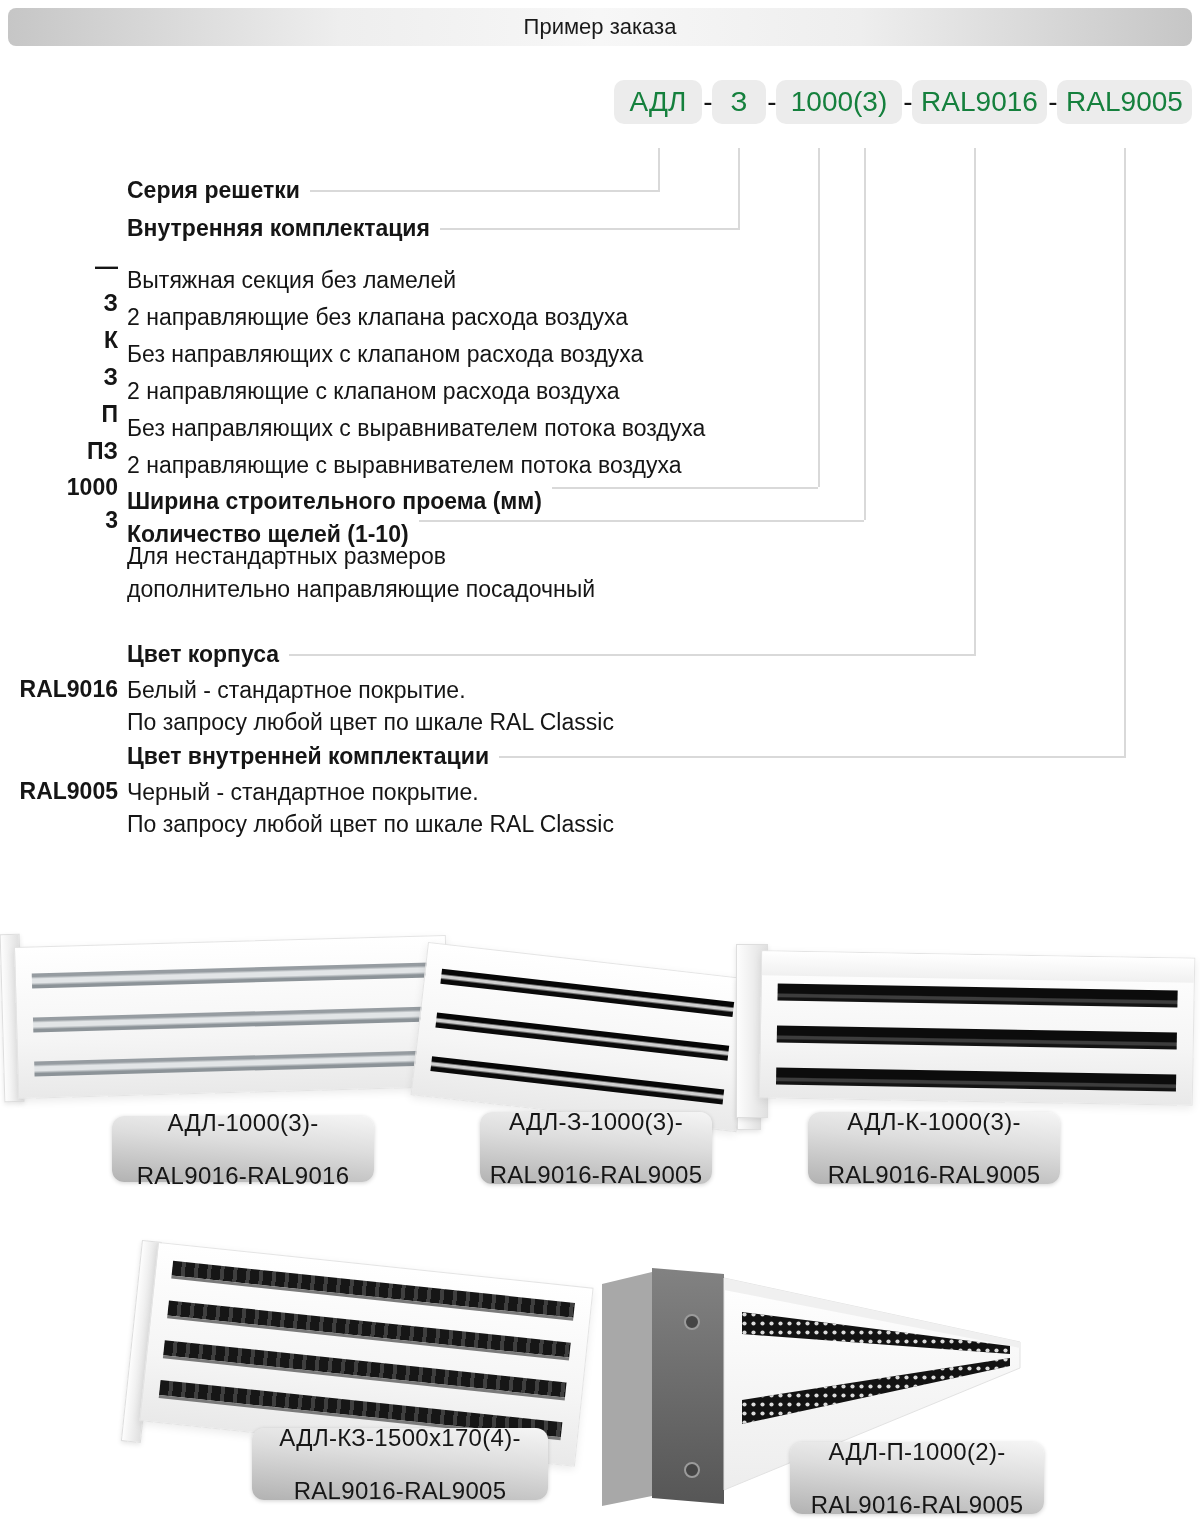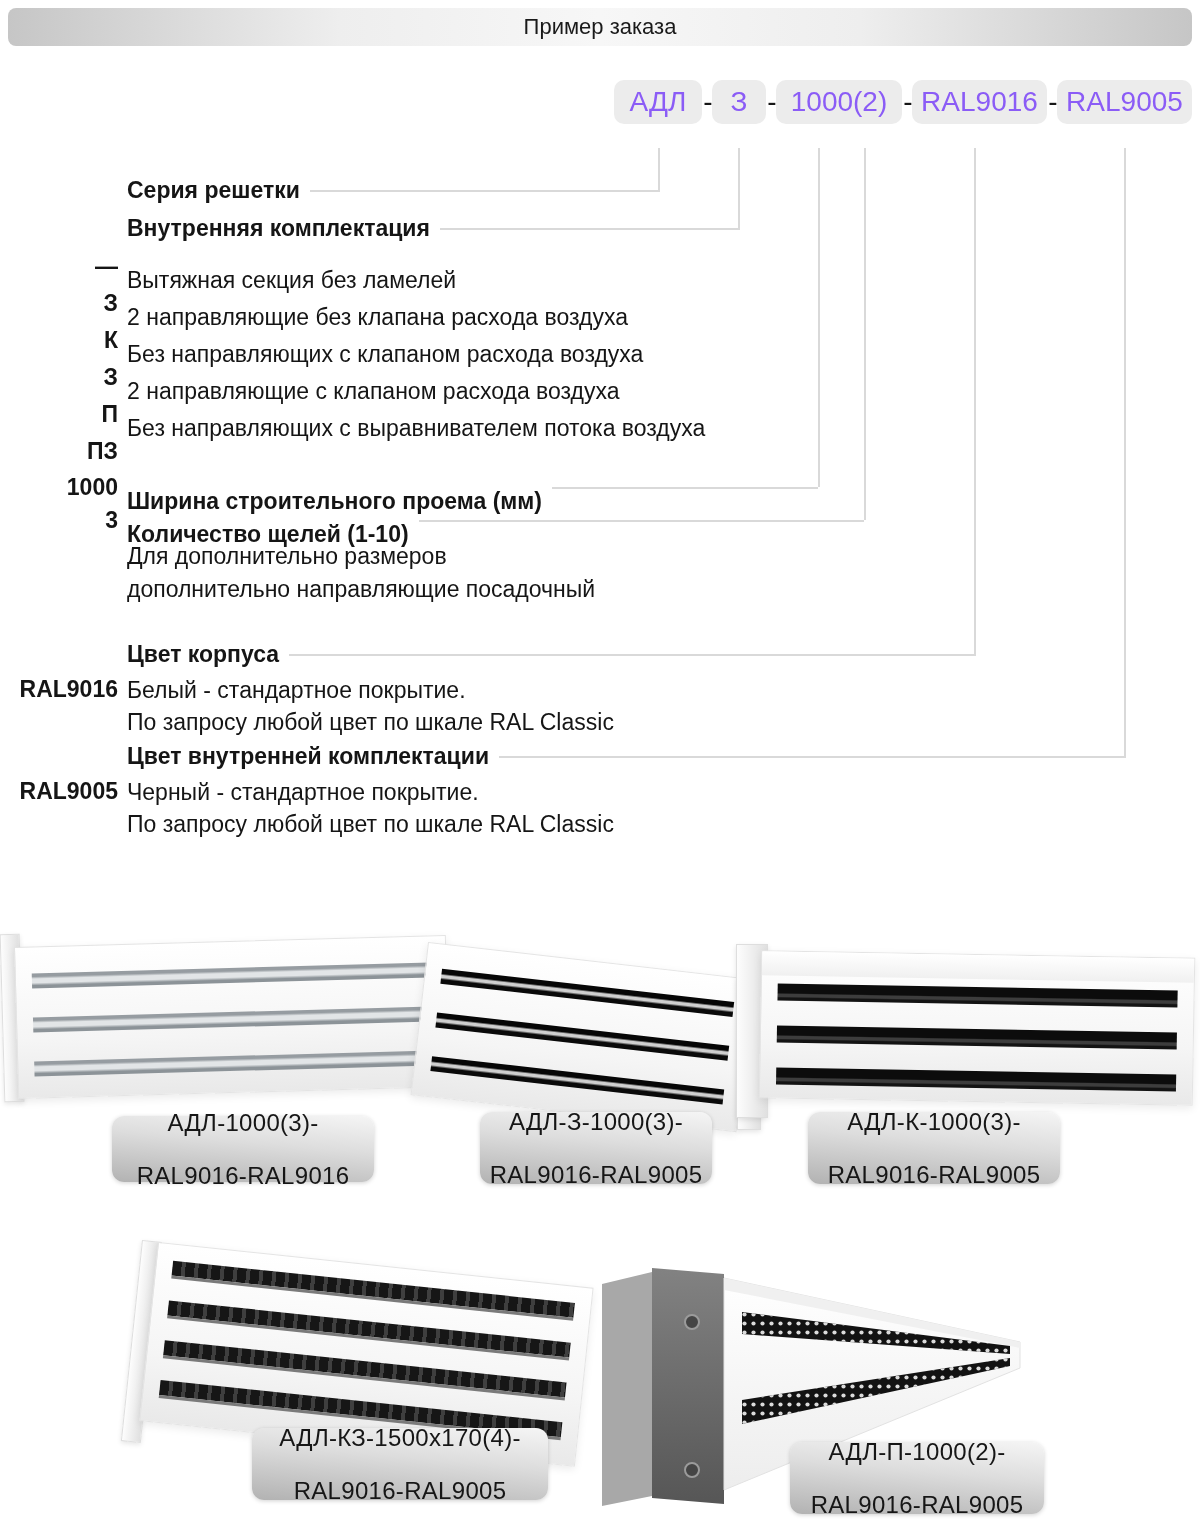--- a/index.html
+++ b/index.html
@@ -6,21 +6,21 @@
   body{width:1200px;height:1524px;position:relative;font-family:"Liberation Sans",sans-serif;color:#151515;overflow:hidden;}
   .abs{position:absolute;}
 
   
   .topbar{position:absolute;left:8px;top:8px;width:1184px;height:38px;border-radius:8px;
     background:linear-gradient(90deg,#c6c6c6 0%,#eeeeee 28%,#f7f7f7 50%,#eeeeee 72%,#c6c6c6 100%);
     display:flex;align-items:center;justify-content:center;font-size:22px;color:#1a1a1a;}
 
   
   .code-box{position:absolute;top:80px;height:44px;background:#ececec;border-radius:10px;
-    display:flex;align-items:center;justify-content:center;font-size:28px;color:#8b5cf6;}
+    display:flex;align-items:center;justify-content:center;font-size:28px;color:#15803d;}
   .code-dash{position:absolute;top:80px;height:44px;width:12px;display:flex;align-items:center;justify-content:center;font-size:28px;color:#161616;}
 
   
   .vline{position:absolute;top:148px;width:2px;background:#d9d9d9;}
 
   
   .lrow{position:absolute;display:flex;align-items:center;height:37px;font-size:23px;white-space:nowrap;}
   .lead{flex:1;height:2px;background:#d9d9d9;margin-left:10px;}
   .b{font-weight:bold;}
   .gut{width:118px;flex:0 0 118px;text-align:right;font-weight:bold;}
@@ -49,21 +49,21 @@
 
 <div class="topbar">
   <span>Пример заказа</span>
 </div>
 
 <div>
   <div class="code-box" style="left:614px;width:88px">АДЛ</div>
   <div class="code-dash" style="left:702px">-</div>
   <div class="code-box" style="left:712px;width:54px">З</div>
   <div class="code-dash" style="left:766px">-</div>
-  <div class="code-box" style="left:776px;width:126px">1000(2)</div>
+  <div class="code-box" style="left:776px;width:126px">1000(3)</div>
   <div class="code-dash" style="left:902px">-</div>
   <div class="code-box" style="left:912px;width:135px">RAL9016</div>
   <div class="code-dash" style="left:1047px">-</div>
   <div class="code-box" style="left:1057px;width:135px">RAL9005</div>
 </div>
 
 <div class="vline" style="left:658px;height:42px"></div>
 <div class="vline" style="left:738px;height:80px"></div>
 <div class="vline" style="left:818px;height:339px"></div>
 <div class="vline" style="left:864px;height:372px"></div>
@@ -95,36 +95,37 @@
 <div class="lrow" style="left:0;top:359px">
   <span class="gut">З</span>
   <span class="desc">2 направляющие с клапаном расхода воздуха</span>
 </div>
 <div class="lrow" style="left:0;top:396px">
   <span class="gut">П</span>
   <span class="desc">Без направляющих с выравнивателем потока воздуха</span>
 </div>
 <div class="lrow" style="left:0;top:433px">
   <span class="gut">ПЗ</span>
+  <span class="desc">2 направляющие с выравнивателем потока воздуха</span>
 </div>
 
 <div class="lrow" style="left:0;top:469px;width:818px">
   <span class="gut">1000</span>
   <span class="desc b">Ширина строительного проема (мм)</span>
   <span class="lead"></span>
 </div>
 
 <div class="lrow" style="left:0;top:502px;width:864px">
   <span class="gut">3</span>
   <span class="desc b">Количество щелей (1-10)</span>
   <span class="lead"></span>
 </div>
 
 <div class="note" style="top:540px">
-  <div>Для дополнительно размеров</div>
+  <div>Для нестандартных размеров</div>
   <div>дополнительно направляющие посадочный</div>
 </div>
 
 <div class="lrow" style="left:127px;top:636px;width:849px">
   <span class="b">Цвет корпуса</span>
   <span class="lead"></span>
 </div>
 
 <div class="gutcode" style="top:676px">RAL9016</div>
 <div class="twoline" style="top:674px">

